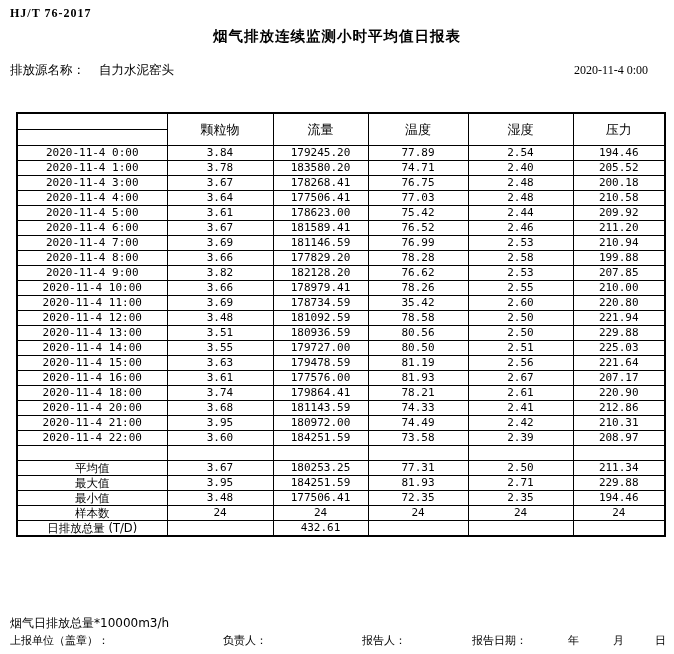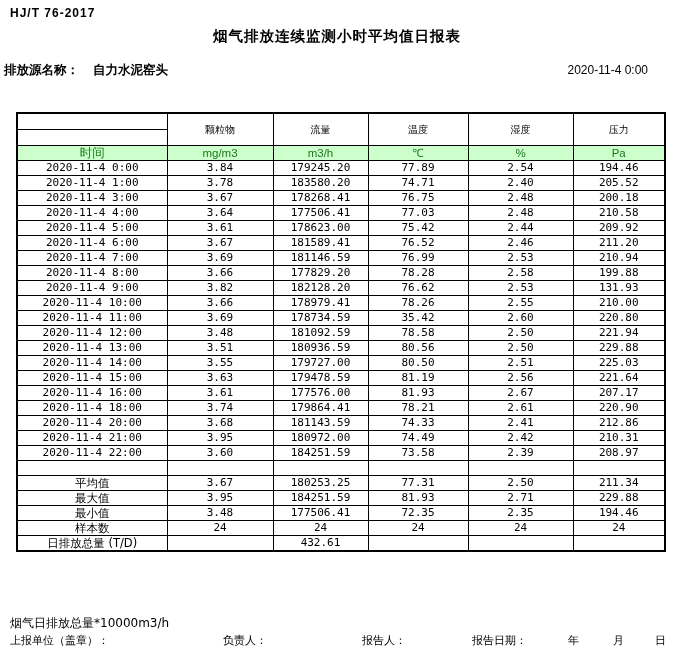--- a/index.html
+++ b/index.html
@@ -1,41 +1,41 @@
 <!DOCTYPE html>
 <html><head>
 <meta charset="utf-8">
 <style>
   html,body{margin:0;padding:0;background:#fff;}
   body{
     width:674px;height:654px;position:relative;overflow:hidden;
     font-family:"DejaVu Sans","Liberation Sans",sans-serif;color:#000;
     --header-bg:#ccffcc;--header-text:#1a7a1a;
   }
-  .mono{font-family:Liberation Sans, sans-serif;}
+  .mono{font-family:Liberation Serif, serif;}
 
   .standard{position:absolute;left:10px;top:6px;font-size:12px;font-weight:bold;letter-spacing:1px;}
   .title{position:absolute;left:0;top:27px;width:100%;text-align:center;font-size:14.5px;font-weight:bold;letter-spacing:1px;}
-  .source-line{position:absolute;left:4px;top:62px;font-size:12.5px;font-weight:bold;}
+  .source-line{position:absolute;left:10px;top:62px;font-size:12.5px;font-weight:normal;}
   .source-line .name{margin-left:14px;}
   .datetime{position:absolute;right:26px;top:63px;font-size:12px;font-weight:normal;}
 
   table.report{
     position:absolute;left:16px;top:112px;width:648px;
     border-collapse:collapse;table-layout:fixed;
     border:2px solid #000;
   }
   table.report td,table.report th{
     border:1px solid #000;
     padding:0;margin:0;
     height:14px;line-height:14px;
     font-size:11px;font-weight:normal;text-align:center;
     white-space:nowrap;overflow:hidden;
   }
-  table.report thead tr.cols th{height:31px;line-height:31px;font-size:10px;margin-left:39px;}
+  table.report thead tr.cols th{height:31px;line-height:31px;font-size:13px;margin-left:39px;}
   table.report thead td.corner{padding:0;}
   .corner .half{height:15px;}
   .corner .half.top{border-bottom:1px solid #000;}
   tr.units th{
     background:var(--header-bg);
     color:var(--header-text);
     font-size:11.5px;
   }
   tr.units th:first-child{font-size:12.5px;}
   tbody td{font-family:"DejaVu Sans Mono","Liberation Mono",monospace;}
@@ -78,28 +78,20 @@
       <td class="corner" data-name="corner-cell">
         <div class="half top" data-name="corner-top-cell"></div>
         <div class="half" data-name="corner-bottom-cell"></div>
       </td>
       <th data-name="col-header-particulate">颗粒物</th>
       <th data-name="col-header-flow">流量</th>
       <th data-name="col-header-temperature">温度</th>
       <th data-name="col-header-humidity">湿度</th>
       <th data-name="col-header-pressure">压力</th>
     </tr>
-    <tr class="units" data-name="units-row">
-      <th data-name="time-header">时间</th>
-      <th class="mono" data-name="unit-particulate">mg/m3</th>
-      <th class="mono" data-name="unit-flow">m3/h</th>
-      <th class="mono" data-name="unit-temperature">℃</th>
-      <th class="mono" data-name="unit-humidity">%</th>
-      <th class="mono" data-name="unit-pressure">Pa</th>
-    </tr>
   </thead>
   <tbody data-name="table-body">
       <tr data-name="hour-row">
         <td data-name="row-label-cell">2020-11-4 0:00</td>
         <td data-name="value-cell">3.84</td>
         <td data-name="value-cell">179245.20</td>
         <td data-name="value-cell">77.89</td>
         <td data-name="value-cell">2.54</td>
         <td data-name="value-cell">194.46</td>
       </tr>
@@ -158,21 +150,21 @@
         <td data-name="value-cell">78.28</td>
         <td data-name="value-cell">2.58</td>
         <td data-name="value-cell">199.88</td>
       </tr>
       <tr data-name="hour-row">
         <td data-name="row-label-cell">2020-11-4 9:00</td>
         <td data-name="value-cell">3.82</td>
         <td data-name="value-cell">182128.20</td>
         <td data-name="value-cell">76.62</td>
         <td data-name="value-cell">2.53</td>
-        <td data-name="value-cell">131.93</td>
+        <td data-name="value-cell">207.85</td>
       </tr>
       <tr data-name="hour-row">
         <td data-name="row-label-cell">2020-11-4 10:00</td>
         <td data-name="value-cell">3.66</td>
         <td data-name="value-cell">178979.41</td>
         <td data-name="value-cell">78.26</td>
         <td data-name="value-cell">2.55</td>
         <td data-name="value-cell">210.00</td>
       </tr>
       <tr data-name="hour-row">

